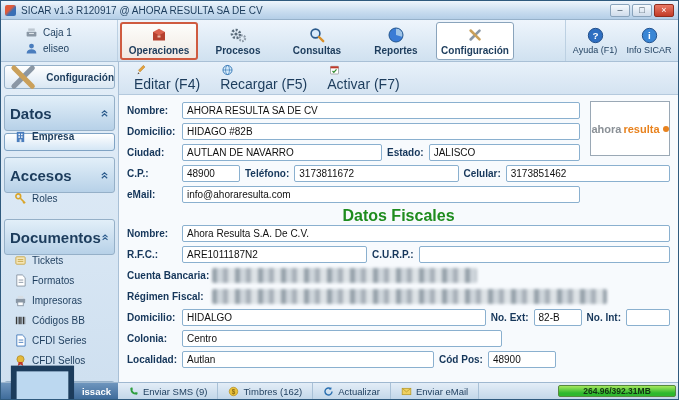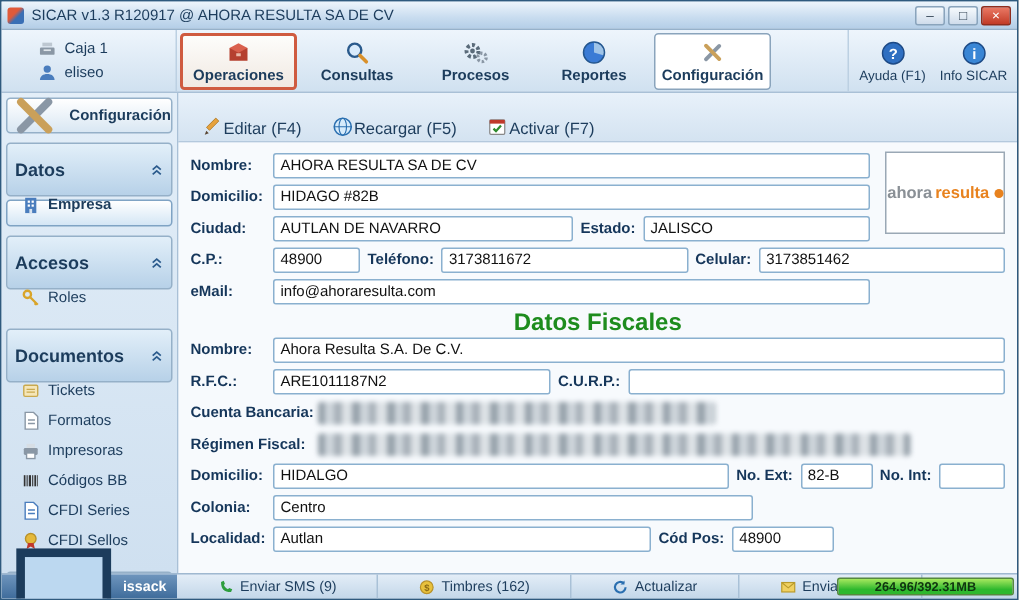--- a/index.html
+++ b/index.html
@@ -34,32 +34,32 @@
   
   .content{flex:1;display:flex;min-height:0}
 
   .sidebar{width:118px;flex:0 0 118px;background:linear-gradient(#e3eef8,#cfe0f0);border-right:1px solid #a9c0d6;
     padding:3px 3px 0 3px;display:flex;flex-direction:column;overflow:hidden}
   .side-header{height:24px;flex:0 0 24px;display:flex;align-items:center;justify-content:center;gap:5px;
     background:linear-gradient(#ffffff,#d9e7f3);border:1px solid #95b0c8;border-radius:3px;
     font-size:10px;font-weight:bold;color:#1c3c5c;cursor:pointer}
   .side-section{margin-top:6px;height:17px;flex:0 0 17px;display:flex;align-items:center;justify-content:space-between;padding:17px 5px;
     background:linear-gradient(#e2eff9,#b7d1e8);border:1px solid #95b0c8;border-radius:3px;
-    font-size:12px;font-weight:bold;color:#1c3c5c;cursor:pointer}
+    font-size:15px;font-weight:bold;color:#1c3c5c;cursor:pointer}
   .side-section svg{width:9px;height:9px}
   .side-item{margin-top:2px;height:18px;flex:0 0 18px;display:flex;align-items:center;gap:5px;padding:0 4px 12px 9px;
     font-size:10px;color:#1c3c5c;border:1px solid transparent;border-radius:3px;cursor:pointer;white-space:nowrap}
   .side-item.selected{background:linear-gradient(#ffffff,#d4e6f5);border:1px solid #7fa3c4;font-weight:bold}
   .side-item svg{width:13px;height:13px;flex:0 0 13px}
 
   .main{flex:1;display:flex;flex-direction:column;min-width:0}
   .toolbar2{height:33px;flex:0 0 33px;display:flex;align-items:center;gap:6px;padding:1px 8px;
     background:linear-gradient(#e8f1fa,#d4e3f1);border-bottom:1px solid #b4c9dd}
-  .tbtn{height:30px;display:flex;flex-direction:row;align-items:flex-end;justify-content:center;padding:1px 7px;
-    font-size:11px;color:#1c3c5c;border-radius:3px;cursor:pointer}
+  .tbtn{height:30px;display:flex;flex-direction:column;align-items:flex-start;justify-content:center;padding:1px 7px;
+    font-size:14px;color:#1c3c5c;border-radius:3px;cursor:pointer}
   .tbtn svg{width:15px;height:15px}
 
   
   .form{flex:1;position:relative;background:#f7fafd;padding:7px 8px 2px 8px;display:flex;flex-direction:column;row-gap:4px;overflow:hidden}
   .frow{display:flex;align-items:center;gap:5px;height:17px;flex:0 0 17px}
   .frow.pad-r{margin-right:90px}
   .flabel{font-size:10px;font-weight:bold;color:#15365a;flex:0 0 auto;white-space:nowrap}
   .lw{width:50px}
   .lw2{width:80px}
   .field{height:17px;border:1px solid #8ab0cf;border-radius:2px;background:#fff;font-size:10px;color:#111;
@@ -74,21 +74,21 @@
     display:flex;align-items:center;justify-content:center;gap:2px;font-size:11px}
   .logo-box .g{color:#8a9096;font-weight:bold}
   .logo-box .o{color:#e8821e;font-weight:bold}
   .logo-dot{width:6px;height:6px;border-radius:50%;background:#e8821e;margin-left:1px}
 
   
   .statusbar{height:17px;flex:0 0 17px;display:flex;align-items:stretch;background:linear-gradient(#e3edf7,#c3d7e9);
     border-top:1px solid #9fb8d0;font-size:9.5px;color:#1c3c5c;position:relative}
   .sb-user{width:117px;flex:0 0 117px;display:flex;align-items:center;gap:5px;padding:0 7px;
     background:linear-gradient(#6e95bd,#3f6c9b);color:#fff;font-weight:bold}
-  .sb-seg{display:flex;align-items:center;gap:4px;padding:0 27px;border-right:1px solid #a9c1d7;cursor:pointer;white-space:nowrap}
+  .sb-seg{display:flex;align-items:center;gap:4px;padding:0 10px;border-right:1px solid #a9c1d7;cursor:pointer;white-space:nowrap}
   .sb-seg svg{width:11px;height:11px}
   .sb-mem{position:absolute;right:2px;top:2px;bottom:2px;width:118px;border:1px solid #57883f;border-radius:2px;
     background:linear-gradient(#a6e85e,#2eb82e 70%);display:flex;align-items:center;justify-content:center;
     font-size:8.5px;font-weight:bold;color:#10350f;overflow:hidden}
 </style>
 </head>
 <body>
 
 <div class="window">
 
@@ -125,32 +125,32 @@
       <div class="tab focused">
         <svg viewBox="0 0 18 18">
             <rect x="3" y="6" width="12" height="8.5" fill="#b5402f"></rect>
             <path d="M3 6l6-3.2L15 6 9 9.2z" fill="#da614e"></path>
             <rect x="7.5" y="9.5" width="3" height="2" fill="#e9b9a9"></rect>
           </svg>
         <span>Operaciones</span>
       </div>
       <div class="tab">
         <svg viewBox="0 0 18 18">
-            <circle cx="7.5" cy="7.5" r="4.4" fill="#d8eafb" stroke="#2a5a8c" stroke-width="1.6"></circle>
-            <line x1="11" y1="11" x2="15.2" y2="15.2" stroke="#d9902a" stroke-width="2.4" stroke-linecap="round"></line>
-          </svg>
-        <span>Consultas</span>
-      </div>
-      <div class="tab">
-        <svg viewBox="0 0 18 18">
             <circle cx="7" cy="8" r="4" fill="none" stroke="#5a6b7a" stroke-width="2.6" stroke-dasharray="2 1.6"></circle>
             <circle cx="7" cy="8" r="1.6" fill="#5a6b7a"></circle>
             <circle cx="13.3" cy="12.3" r="2.8" fill="none" stroke="#8a97a5" stroke-width="2.2" stroke-dasharray="1.6 1.3"></circle>
           </svg>
         <span>Procesos</span>
+      </div>
+      <div class="tab">
+        <svg viewBox="0 0 18 18">
+            <circle cx="7.5" cy="7.5" r="4.4" fill="#d8eafb" stroke="#2a5a8c" stroke-width="1.6"></circle>
+            <line x1="11" y1="11" x2="15.2" y2="15.2" stroke="#d9902a" stroke-width="2.4" stroke-linecap="round"></line>
+          </svg>
+        <span>Consultas</span>
       </div>
       <div class="tab">
         <svg viewBox="0 0 18 18">
             <circle cx="9" cy="9" r="7" fill="#3a7bd5"></circle>
             <path d="M9 9V2a7 7 0 0 1 6.7 9z" fill="#9fc4e8"></path>
             <circle cx="9" cy="9" r="7" fill="none" stroke="#23568f" stroke-width="1"></circle>
           </svg>
         <span>Reportes</span>
       </div>
       <div class="tab selected">

